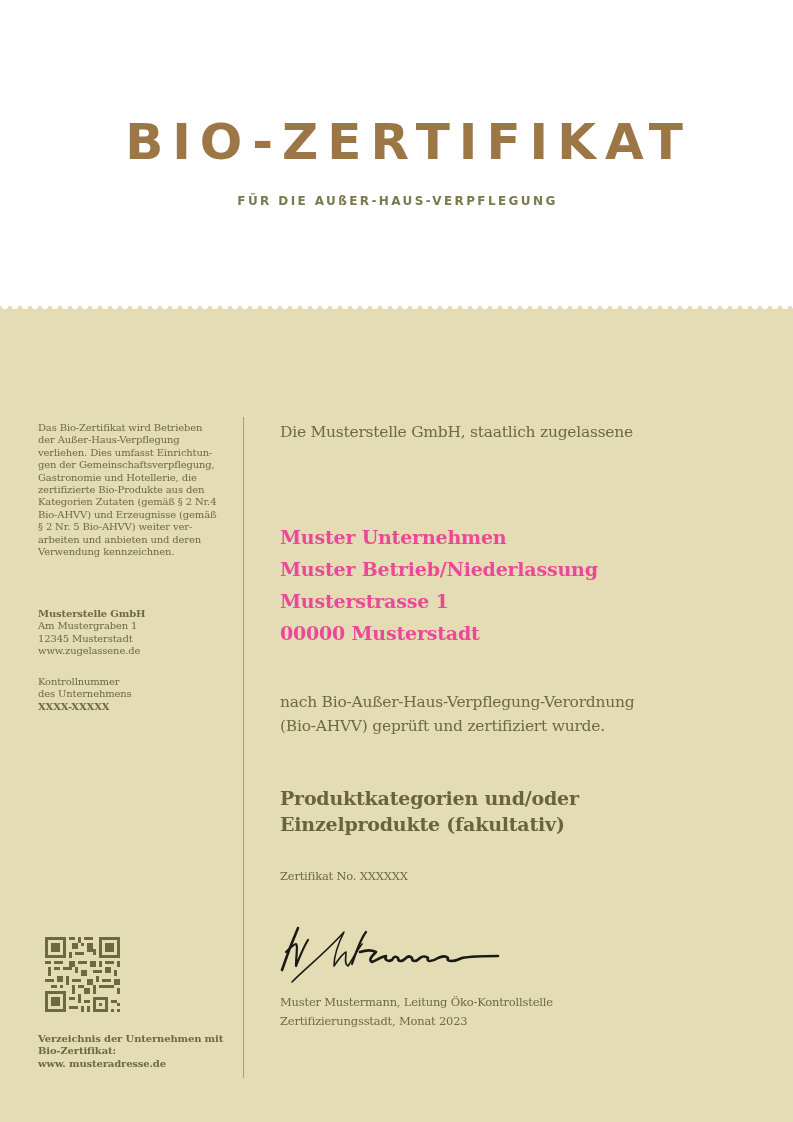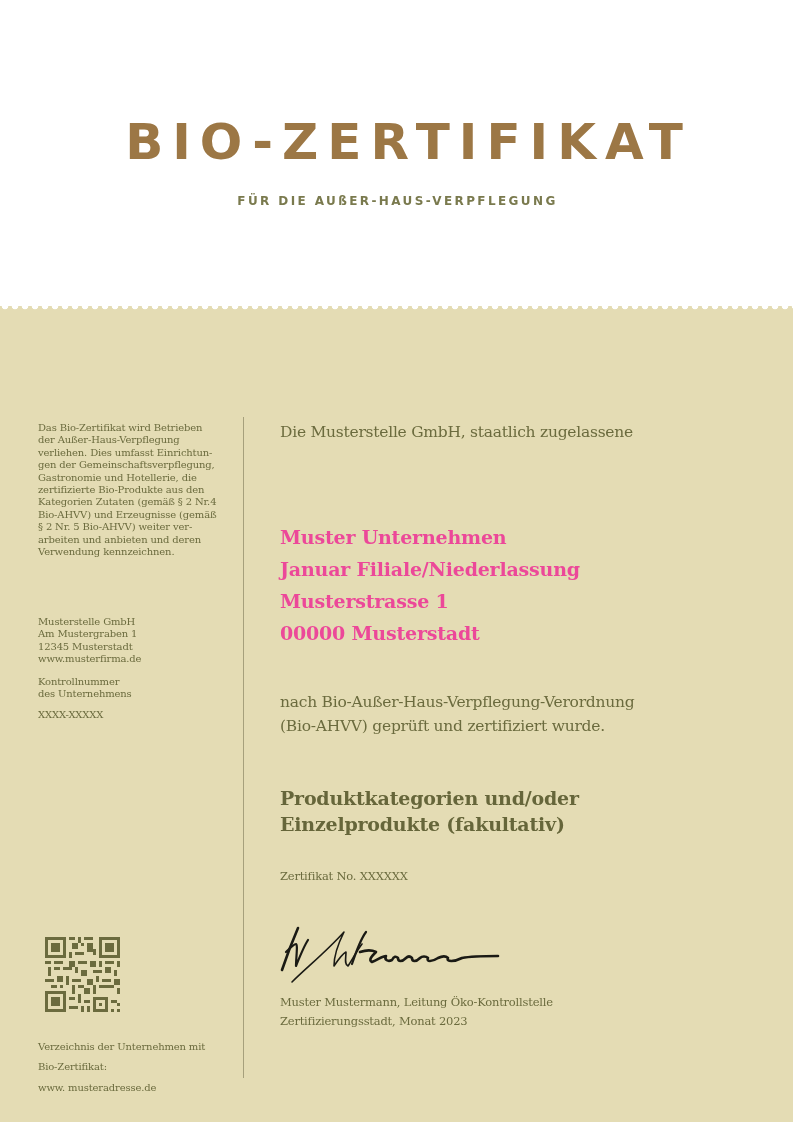--- a/index.html
+++ b/index.html
@@ -30,21 +30,21 @@
       #e4dcb4;
   }
   .bottom {
     position: absolute; left: 0; top: 314px; width: 793px; height: 808px; background: #e4dcb4;
   }
   .side {
     position: absolute; left: 38px; width: 196px; color: #6b6b3e;
     font-size: 10px; line-height: 12.4px; letter-spacing: -0.15px;
   }
   .side p { margin: 0; }
-  .side .b { font-weight: normal; margin-top: 8px; }
+  .side .b { font-weight: bold; }
   .divider {
     position: absolute; left: 243px; top: 417px; width: 1px; height: 661px; background: #a6a07c;
   }
   .main { position: absolute; left: 280px; color: #6b6b3e; }
   .intro { top: 420px; font-size: 15.5px; line-height: 24px; letter-spacing: -0.25px; }
   .company { top: 521px; font-size: 19px; line-height: 32px; font-weight: bold; color: #ec4899; letter-spacing: -0.2px; }
   .regulation { top: 690px; font-size: 15.5px; line-height: 24px; letter-spacing: -0.25px; }
   .products { top: 785px; font-size: 19px; line-height: 26px; font-weight: bold; color: #66663a; letter-spacing: -0.2px; }
   .cert { top: 864px; font-size: 11.5px; line-height: 24px; letter-spacing: -0.2px; }
   .signer { top: 993px; font-size: 11.5px; line-height: 19px; letter-spacing: -0.2px; }
@@ -73,21 +73,21 @@
   <p>Bio-AHVV) und Erzeugnisse (gemäß</p>
   <p>§ 2 Nr. 5 Bio-AHVV) weiter ver-</p>
   <p>arbeiten und anbieten und deren</p>
   <p>Verwendung kennzeichnen.</p>
 </div>
 
 <div class="side" style="top:608px;">
   <p class="b">Musterstelle GmbH</p>
   <p>Am Mustergraben 1</p>
   <p>12345 Musterstadt</p>
-  <p>www.musterfirma.de</p>
+  <p>www.zugelassene.de</p>
 </div>
 
 <div class="side" style="top:676px;">
   <p>Kontrollnummer</p>
   <p>des Unternehmens</p>
   <p class="b">XXXX-XXXXX</p>
 </div>
 
 <svg class="qr" viewBox="0 0 25 25" shape-rendering="crispEdges">
   <g fill="#6b6b3e">
@@ -163,21 +163,21 @@
 </div>
 
 <div class="divider"></div>
 
 <div class="main intro">
   <div>Die Musterstelle GmbH, staatlich zugelassene</div>
 </div>
 
 <div class="main company">
   <div>Muster Unternehmen</div>
-  <div>Januar Filiale/Niederlassung</div>
+  <div>Muster Betrieb/Niederlassung</div>
   <div>Musterstrasse 1</div>
   <div>00000 Musterstadt</div>
 </div>
 
 <div class="main regulation">
   <div>nach Bio-Außer-Haus-Verpflegung-Verordnung</div>
   <div>(Bio-AHVV) geprüft und zertifiziert wurde.</div>
 </div>
 
 <div class="main products">

